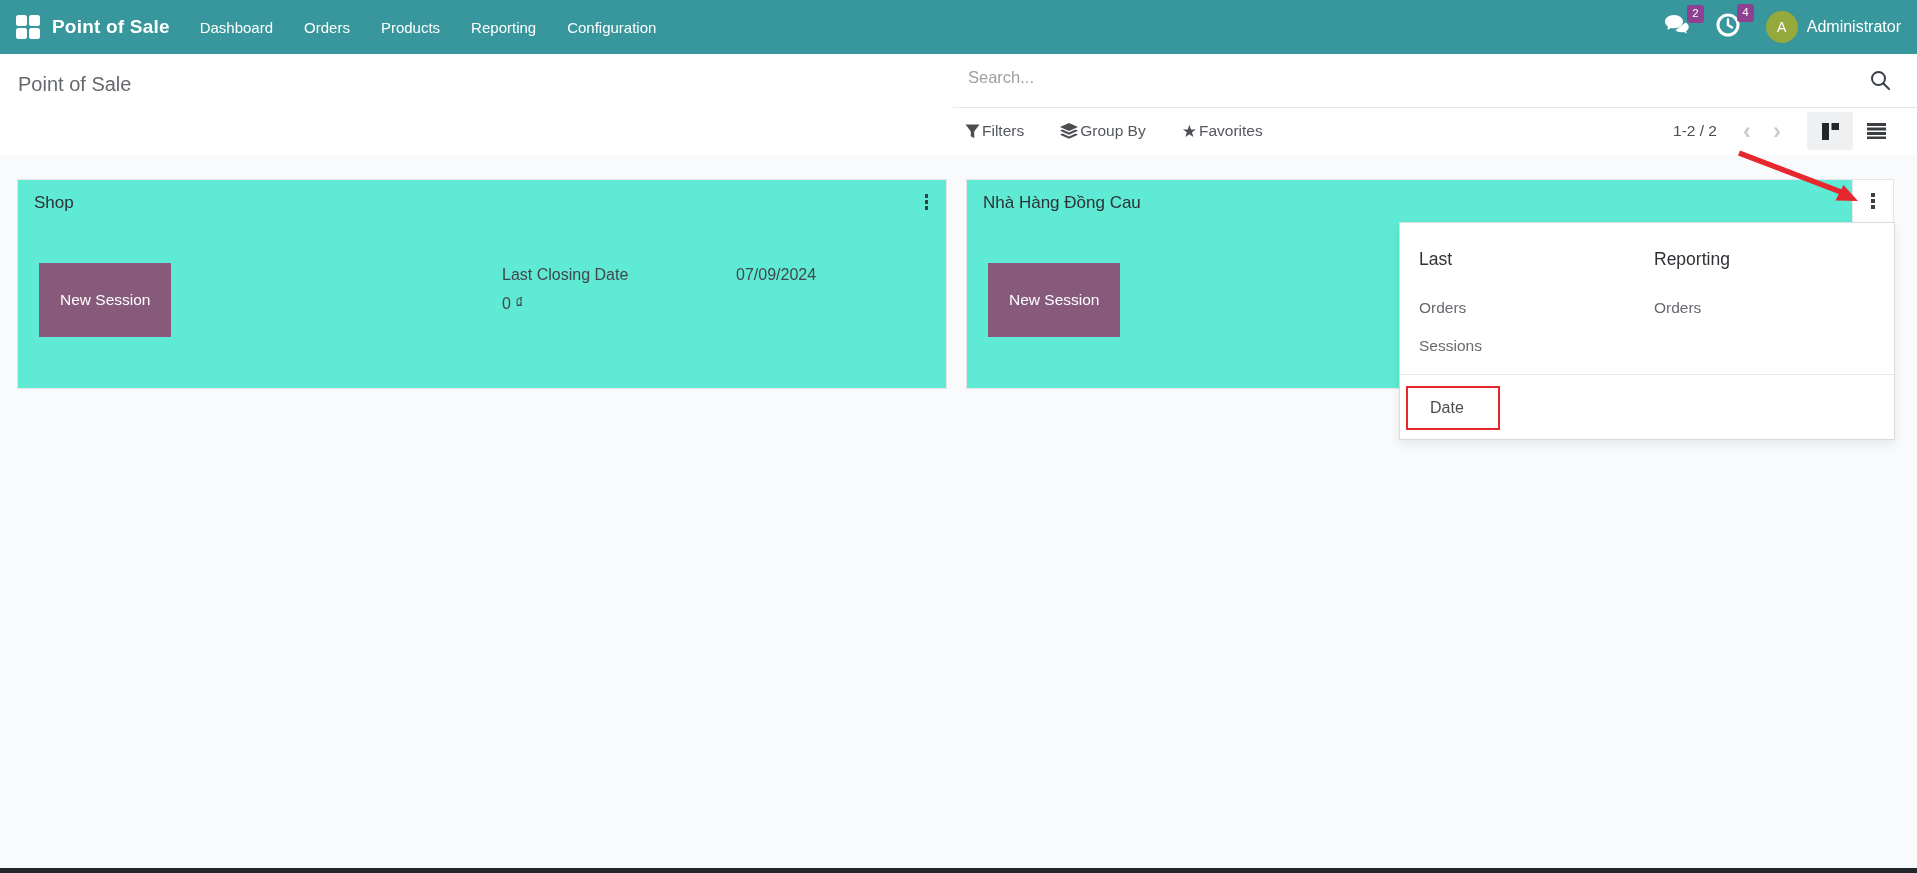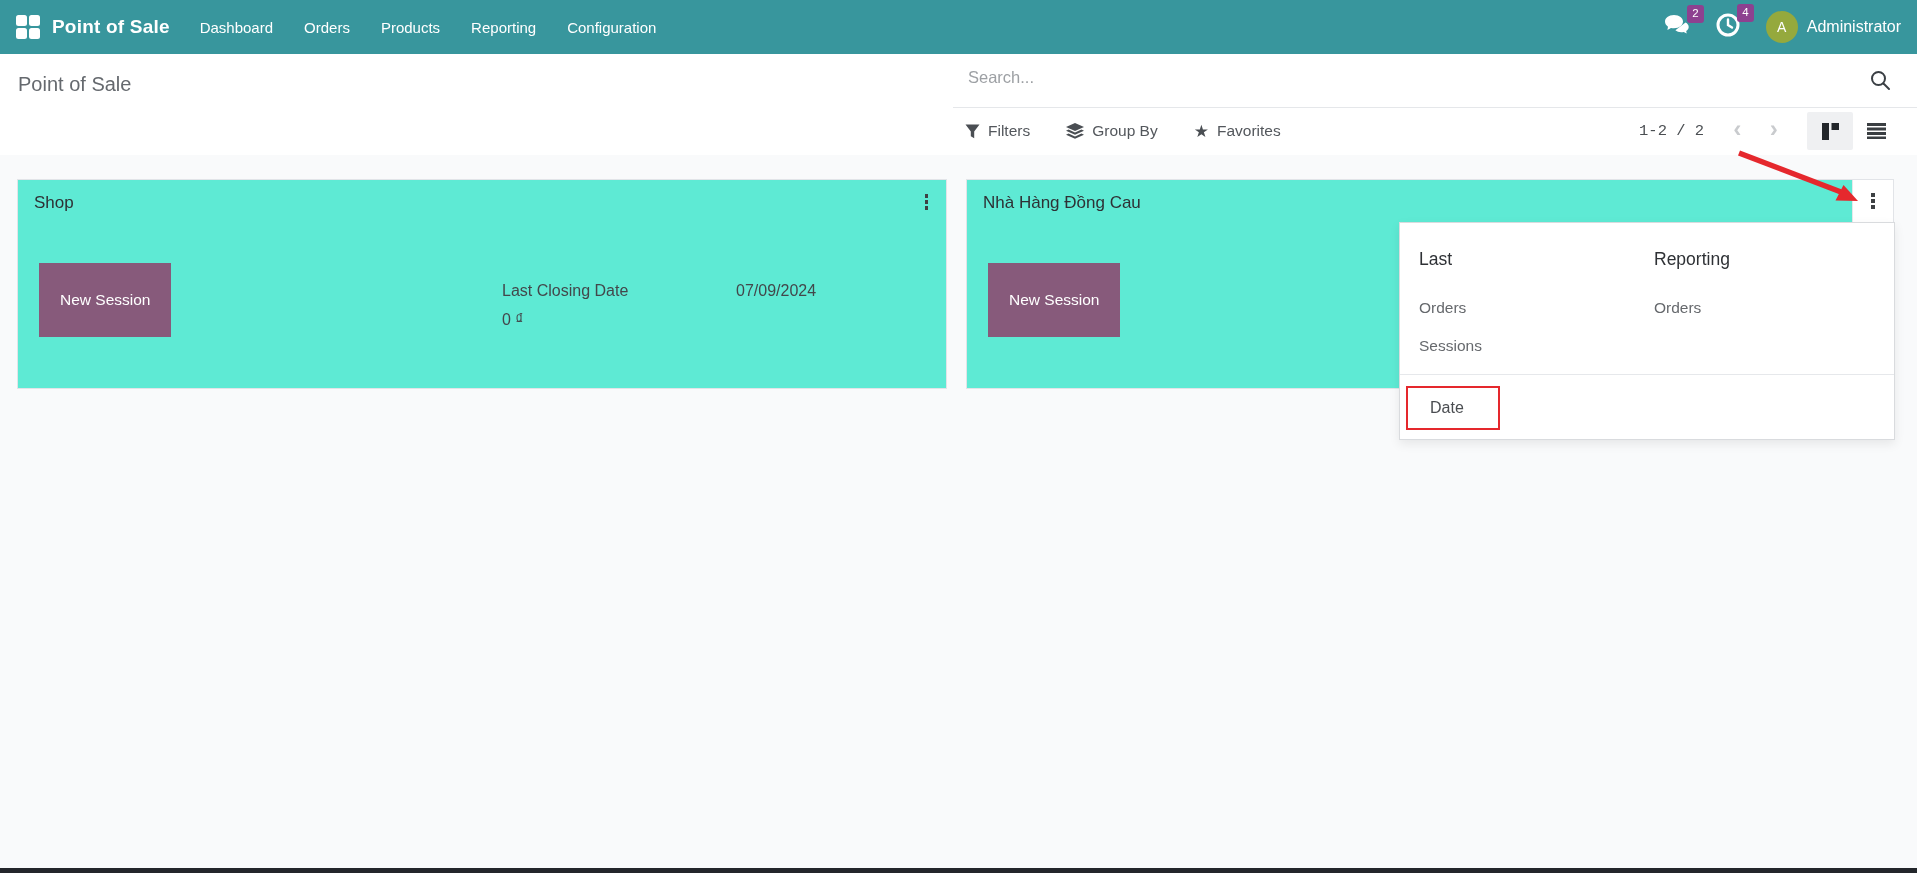--- a/index.html
+++ b/index.html
@@ -28,42 +28,42 @@
   
   .control-panel{position:absolute;top:54px;left:0;width:100%;height:101px;background:#fff;}
   .breadcrumb{position:absolute;left:18px;top:19px;font-size:20px;color:#65696e;cursor:pointer;}
   .search-area{position:absolute;left:953px;right:0;top:0;height:53px;border-bottom:1px solid #e5e7ea;}
   .search-input{position:absolute;left:13px;top:13px;width:860px;border:0;outline:0;
     font-size:16.5px;color:#333;font-family:"Liberation Sans",sans-serif;background:transparent;}
   .search-input::placeholder{color:#9da0a4;}
   .search-icon{position:absolute;right:26px;top:15px;cursor:pointer;}
   .filter-row{position:absolute;left:965px;top:53px;height:48px;display:flex;
     align-items:center;gap:36px;}
-  .filter-item{display:flex;align-items:center;gap:8px;color:#53575c;font-size:15.5px;cursor:pointer;}
+  .filter-item{display:flex;align-items:center;gap:2px;color:#53575c;font-size:15.5px;cursor:pointer;}
   .star-glyph{font-size:17px;color:#4a4e53;line-height:1;}
-  .pager-row{position:absolute;right:18px;top:53px;height:48px;display:flex;align-items:center;font-family:Liberation Mono, monospace;}
+  .pager-row{position:absolute;right:18px;top:53px;height:48px;display:flex;align-items:center;}
   .pager-text{color:#4a4e52;font-size:15.5px;margin-right:26px;}
   .pager-nav{display:flex;gap:22px;margin-right:26px;}
   .pager-chevron{color:#c9cbce;font-size:24px;line-height:1;cursor:pointer;font-weight:700;}
   .view-btn{width:46px;height:38px;display:flex;align-items:center;justify-content:center;cursor:pointer;border-radius:2px;}
   .view-btn.active{background:#eff0f2;}
   
   .kanban-card{position:absolute;top:179px;height:210px;background:#5eead4;border:1px solid #e2e4e8;box-sizing:border-box;}
   .card-shop{left:17px;width:930px;}
   .card-restaurant{left:966px;width:928px;}
   .card-title{position:absolute;left:16px;top:13px;font-size:17px;color:#2e3135;}
   .kebab{display:flex;flex-direction:column;gap:2.5px;align-items:center;cursor:pointer;padding:4px 6px;}
   .kebab i{width:3.5px;height:3.5px;background:#3e4144;display:block;}
   .kebab-abs{position:absolute;right:12px;top:10px;}
   .kebab-box{position:absolute;right:0;top:0;width:41px;height:43px;background:#fff;
     border-left:1px solid #e6e8eb;border-bottom:1px solid #e6e8eb;display:flex;
     align-items:center;justify-content:center;box-sizing:border-box;cursor:pointer;}
   .new-session-btn{position:absolute;left:21px;top:83px;background:#875a7b;color:#fff;
     border:0;font-size:15.5px;padding:28px 21px;cursor:pointer;font-family:"Liberation Sans",sans-serif;}
-  .fields{position:absolute;left:484px;top:96px;font-size:16px;color:#43474b;line-height:29px;}
+  .fields{position:absolute;left:484px;top:80px;font-size:16px;color:#43474b;line-height:29px;}
   .field-row{display:flex;align-items:flex-start;}
   .field-label{width:165px;margin-right:69px;}
   
   .dropdown{position:absolute;left:1399px;top:222px;width:496px;height:218px;background:#fff;
     border:1px solid #d9dbde;box-shadow:0 4px 10px rgba(0,0,0,.08);z-index:6;box-sizing:border-box;}
   .dd-header{position:absolute;top:26px;font-size:17.5px;color:#2e3135;}
   .dd-header-view{left:19px;}
   .dd-header-reporting{left:254px;}
   .dd-item{position:absolute;font-size:15.5px;color:#66696d;cursor:pointer;}
   .dd-orders{left:19px;top:76px;}

